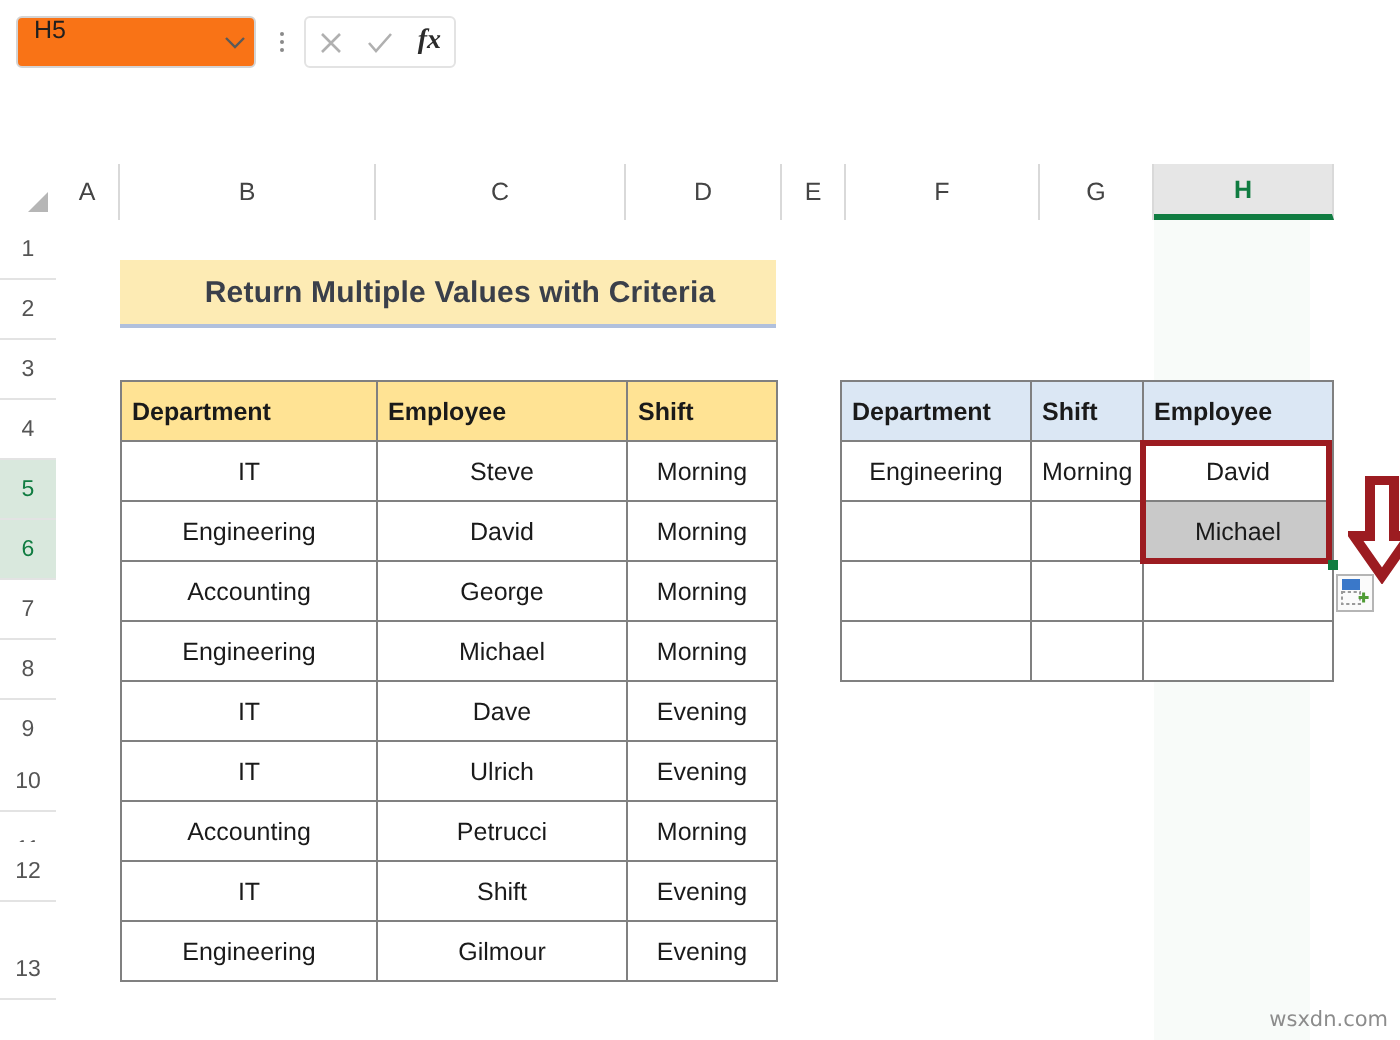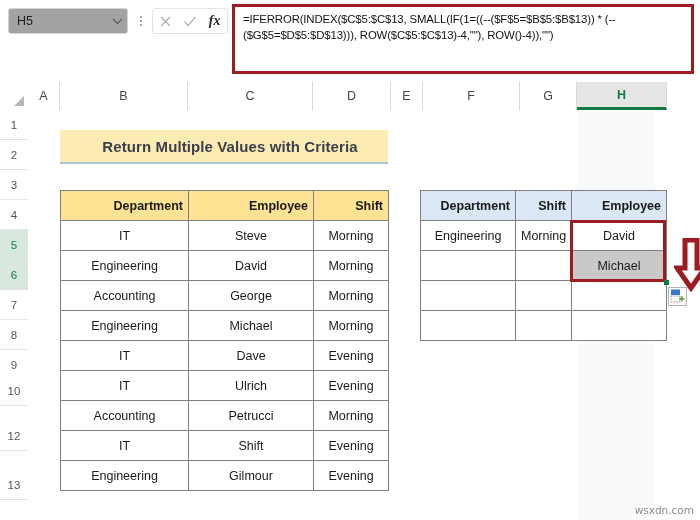--- a/index.html
+++ b/index.html
@@ -26,23 +26,22 @@
     width: 700px; height: 82px;
     background: #ffffff;
   }
 
   .namebox {
     position: absolute;
     left: 8px; top: 8px;
     width: 120px; height: 26px;
     border: 1px solid #d4d4d4;
     border-radius: 3px;
-    background: #a3a3a3;
-    display: flex;
-    align-items: center;
+    background: #f97316;
+    display: flex;
     box-sizing: border-box;
   }
   .namebox-text {
     flex: 1;
     padding-left: 8px;
     font-size: 12.5px;
     color: #1f1f1f;
     line-height: 1;
   }
   .namebox-caret {
@@ -221,21 +220,21 @@
     padding: 0 5px;
     font-size: 12.5px;
     color: #1a1a1a;
     height: 30px;
     overflow: hidden;
     white-space: nowrap;
     text-align: center;
   }
   .xtable th {
     font-weight: bold;
-    text-align: right;
+    text-align: left;
     font-size: 12.5px;
   }
   .th-yellow { background: #ffe394; }
   .th-blue   { background: #dbe7f4; }
 
   .cell-selected {
     background: #c9c9c9;
   }
 
   
@@ -302,23 +301,20 @@
       <div class="fx-btn">
         <svg width="14" height="13" viewBox="0 0 14 13">
           <path d="M1.5 6.5 L5 10.5 L12.5 2" stroke="#b0b0b0" stroke-width="1.3" fill="none"></path>
         </svg>
       </div>
       <div class="fx-btn">
         <span style="font-family:'Liberation Serif',serif;font-style:italic;font-weight:bold;font-size:14px;color:#2b2b2b;">fx</span>
       </div>
     </div>
 
-    <div class="formula-box">
-      <div class="formula-text">=IFERROR(INDEX($C$5:$C$13, SMALL(IF(1=((--($F$5=$B$5:$B$13)) * (--($G$5=$D$5:$D$13))), ROW($C$5:$C$13)-4,""), ROW()-4)),"")</div>
-    </div>
   </div>
 
   <div class="col-head-row">
     <div class="corner-box">
       <div class="corner-tri"></div>
     </div>
 
     <div class="colh" style="left:28px;width:32px;">
         <span>A</span>
       </div>

